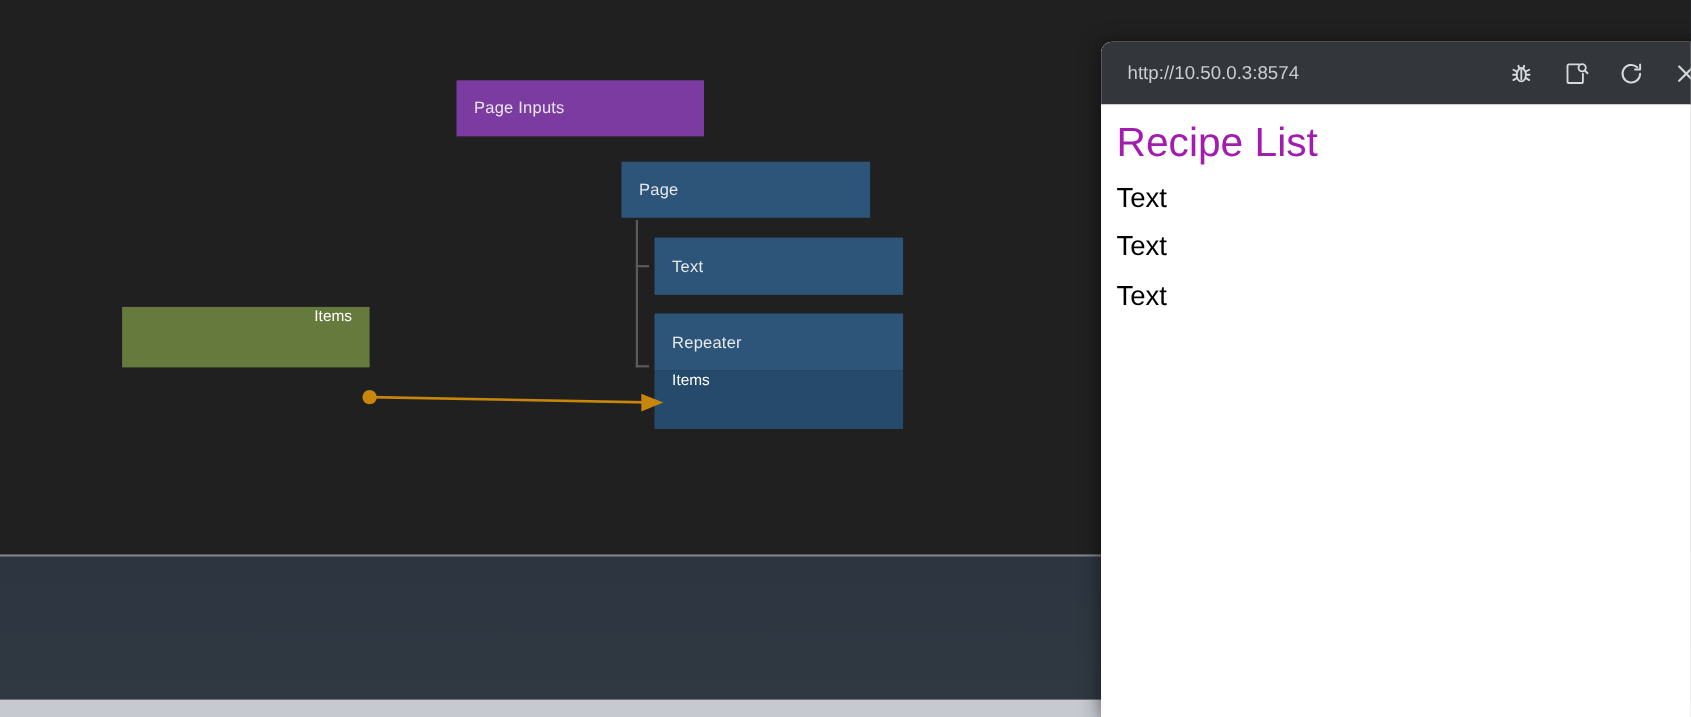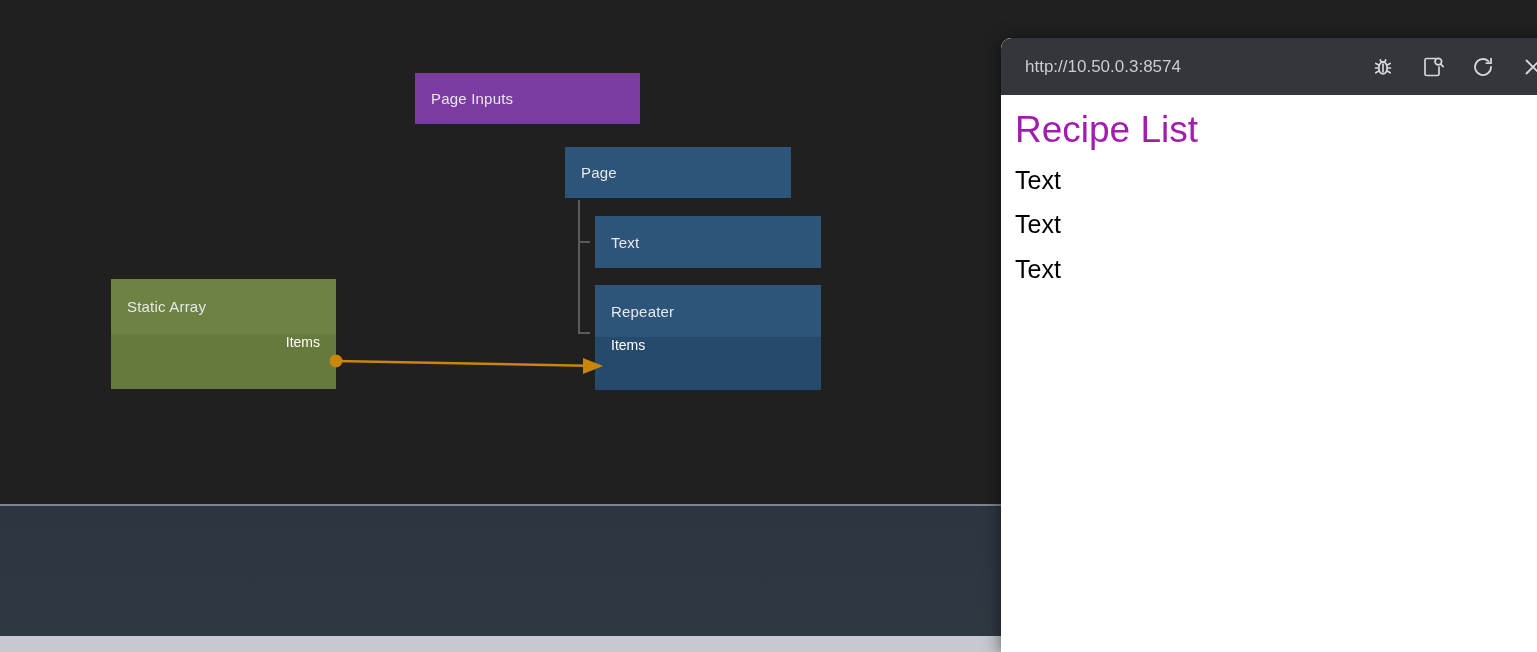--- a/index.html
+++ b/index.html
@@ -220,21 +220,20 @@
     <div class="node node--blue" style="left:595px; top:285px; width:226px; height:105px;">
       <div class="node-header" style="height:52px;">Repeater</div>
       <div class="node-body" style="height:53px;">
         <div class="port-row in">
           <span>Items</span>
         </div>
       </div>
     </div>
 
     <div class="node node--green" style="left:111px; top:279px; width:225px; height:110px;">
-      <div class="node-header" style="height:55px;">Static Array</div>
       <div class="node-body" style="height:55px;">
         <div class="port-row out">
           <span>Items</span>
         </div>
       </div>
     </div>
 
     <svg class="edge-layer" viewBox="0 0 1537 504">
       <g>
         <line x1="336" y1="361" x2="600" y2="366" stroke="#c8860d" stroke-width="2.4"></line>

